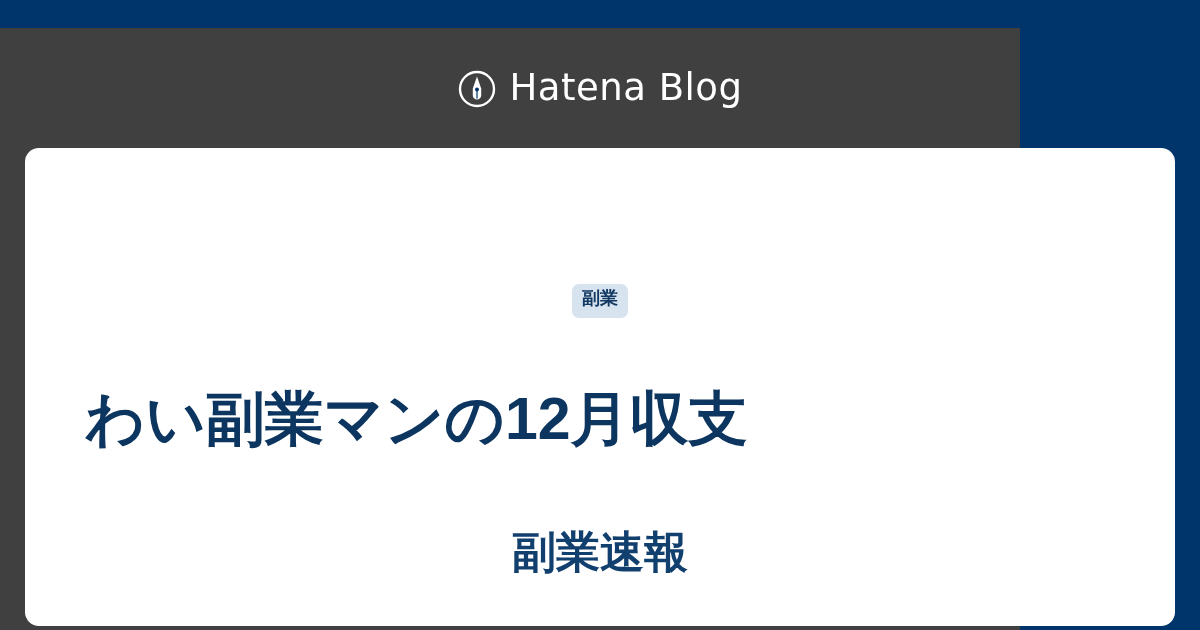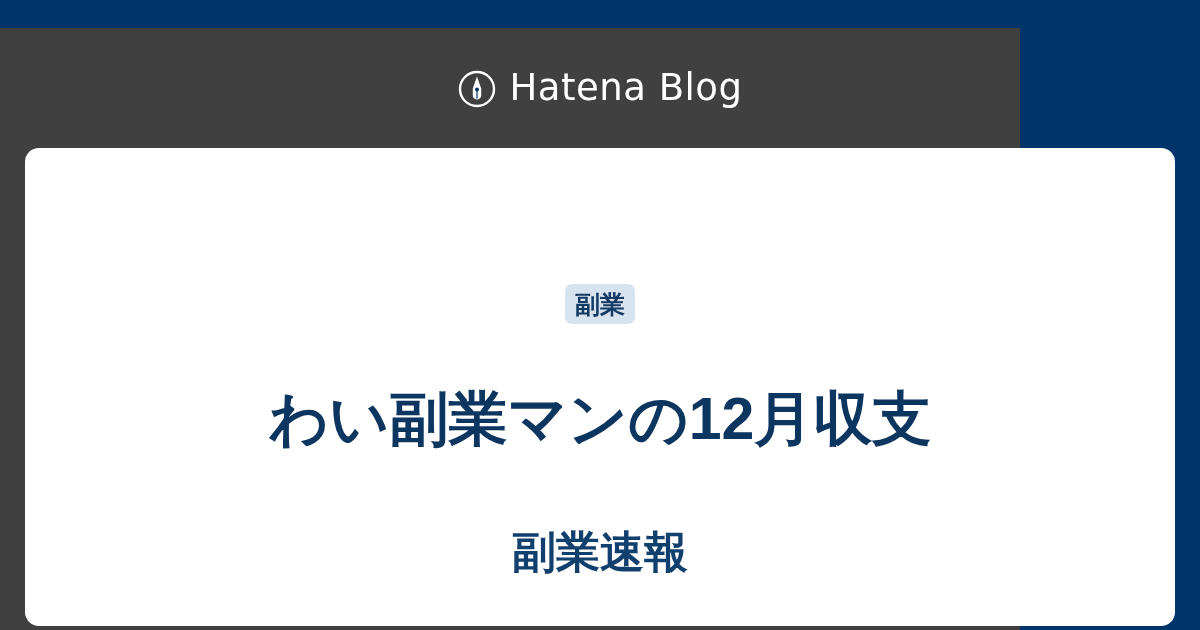--- a/index.html
+++ b/index.html
@@ -81,38 +81,38 @@
     position: absolute;
     left: 0;
     top: 136px;
     width: 100%;
     display: flex;
     justify-content: center;
   }
   .tag-badge {
     background: #d7e3ef;
     color: #123a63;
-    font-size: 25px;
+    font-size: 18px;
     line-height: 25px;
     font-weight: 700;
-    padding: 8px 10px 7px 10px;
+    padding: 2px 10px 7px 10px;
     border-radius: 7px;
     white-space: nowrap;
     letter-spacing: 0px;
   }
 
   
   .title-row {
     position: absolute;
     left: 0;
     top: 196px;
     width: 100%;
     display: flex;
-    justify-content: center;
-    padding: 0 76px;
+    justify-content: flex-start;
+    padding: 0 60px;
     box-sizing: border-box;
   }
   .entry-title {
     color: #0c3560;
     font-size: 59px;
     line-height: 70px;
     font-weight: 700;
     text-align: center;
     letter-spacing: 0px;
     white-space: nowrap;

